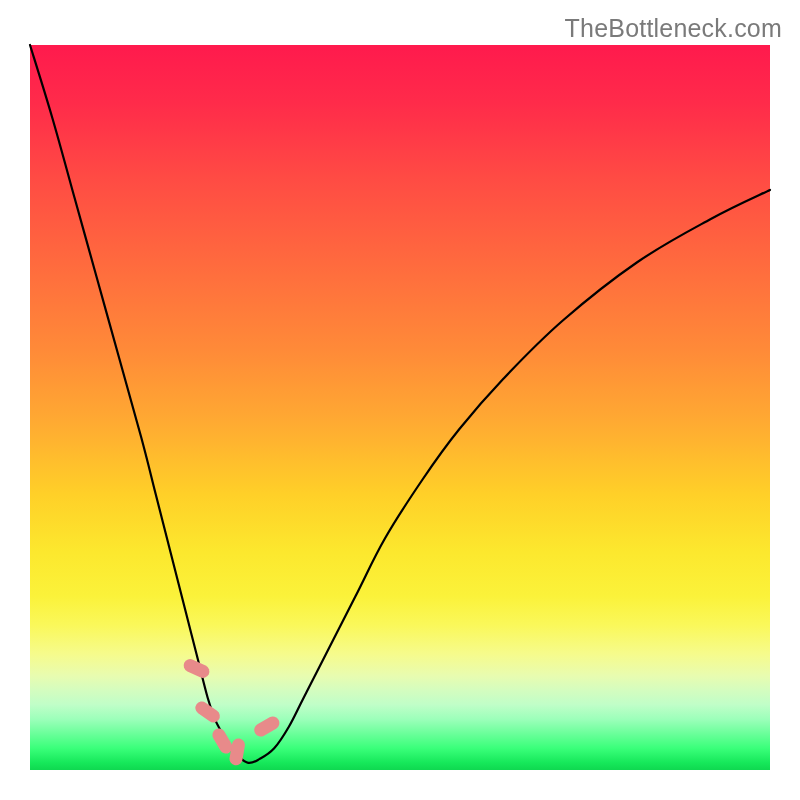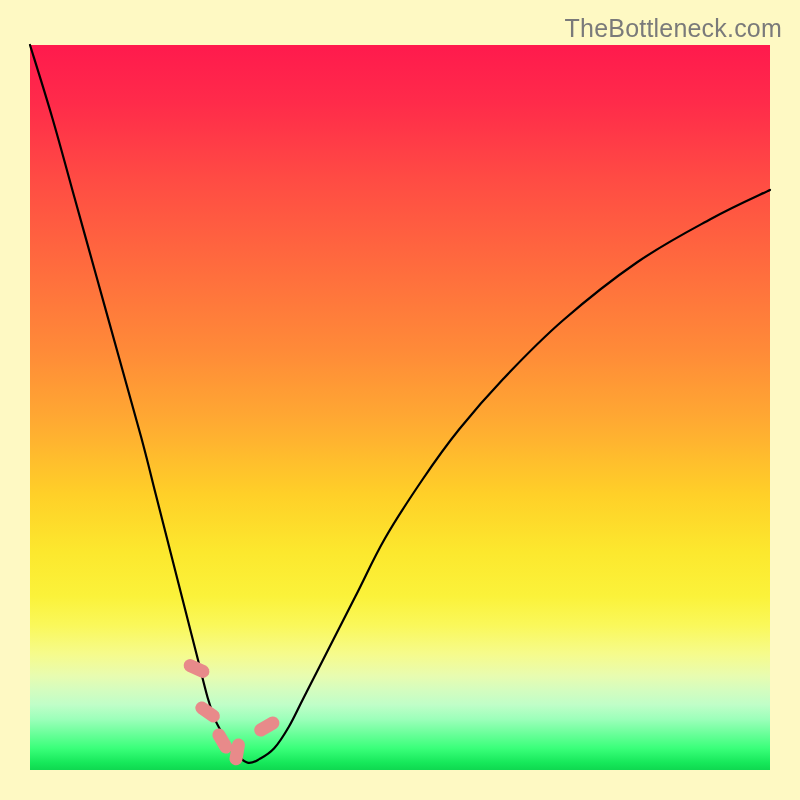--- a/index.html
+++ b/index.html
@@ -8,21 +8,21 @@
     width: 800px;
     height: 800px;
     background: #000;
     font-family: Arial, Helvetica, sans-serif;
     overflow: hidden;
   }
   .frame {
     position: relative;
     width: 800px;
     height: 800px;
-    background: #fef9c3;
+    background: #ffffff;
   }
   .plot {
     position: absolute;
     left: 30px;
     top: 45px;
     width: 740px;
     height: 725px;
     
     background: linear-gradient(
       to bottom,

